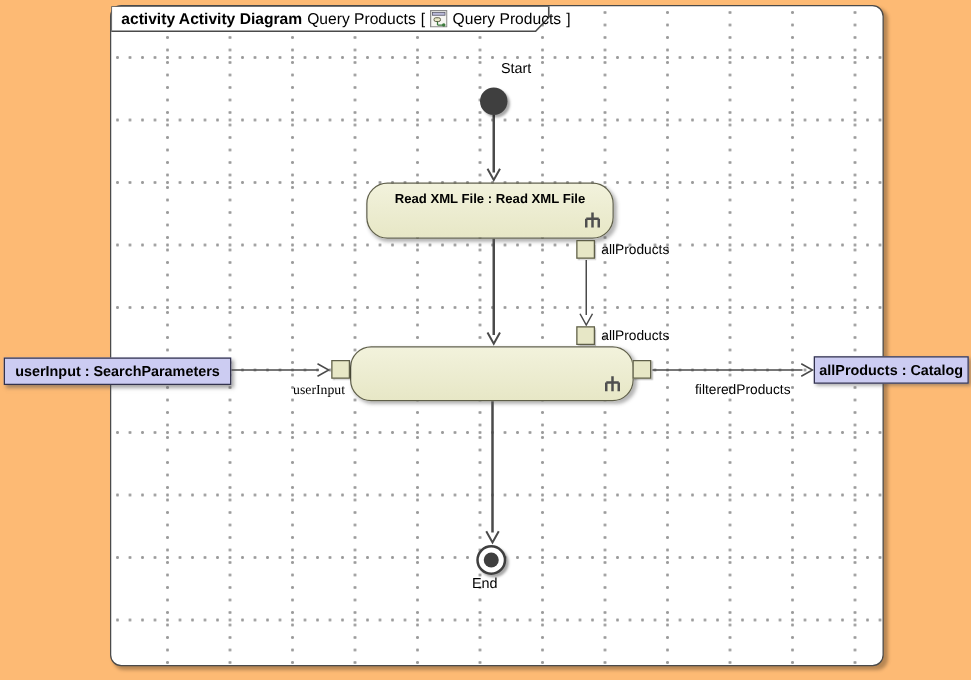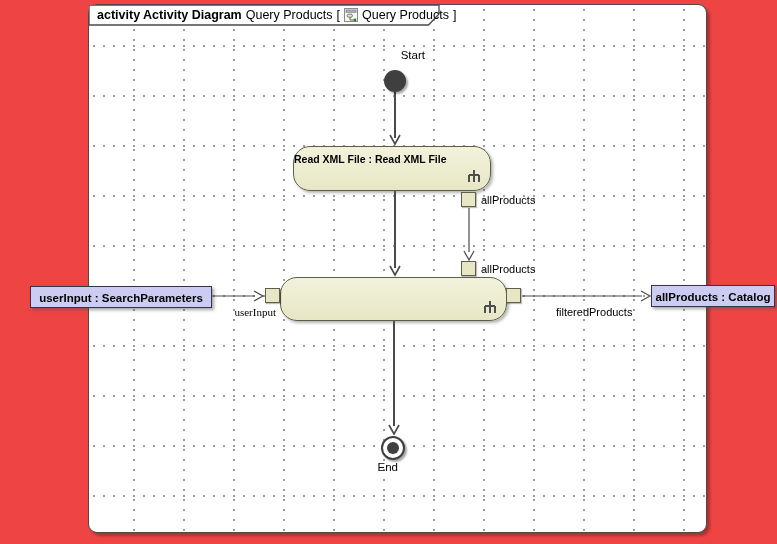--- a/index.html
+++ b/index.html
@@ -1,17 +1,17 @@
 <!DOCTYPE html>
 <html style="--action-fill: #e7e7c6; --action-border: #5f5f49; --parameter-fill: #ccccf2; --parameter-border: #33334d; --flow-line: #4a4a4a; --grid-dot: #9c9c9c;"><head>
 <meta charset="utf-8">
 <style>
   html,body{margin:0;padding:0;background:#ffffff;}
   .canvas{
-    position:relative;width:777px;height:544px;background:#ef4444;
+    position:relative;width:777px;height:544px;background:#fdba74;
     font-family:"Liberation Sans","DejaVu Sans",sans-serif;color:#000;
     overflow:hidden;
   }
   
   .frame{
     position:absolute;left:88px;top:4px;width:617px;height:527px;
     border:1.4px solid var(--flow-line,#4a4a4a);border-radius:9px;
     box-shadow:3px 3px 3px rgba(0,0,0,.28);
     background-color:#fff;
     background-image:
@@ -30,21 +30,21 @@
   
   svg.connectors{position:absolute;left:0;top:0;pointer-events:none;}
   .flow-line{stroke:var(--flow-line,#4a4a4a);fill:none;}
   
   .action-node{
     position:absolute;
     background:linear-gradient(#f2f2dc,var(--action-fill,#e7e7c6));
     border:1.5px solid var(--action-border,#5f5f49);
     border-radius:17px;
     box-shadow:2px 2px 3px rgba(90,90,90,.45);
-    font-weight:bold;font-size:10.5px;
+    text-align:center;font-weight:bold;font-size:10.5px;
     padding-top:6px;box-sizing:border-box;white-space:nowrap;
   }
   .rake{position:absolute;}
   .pin{
     position:absolute;width:13px;height:13px;
     background:var(--action-fill,#e7e7c6);
     border:1.5px solid var(--action-border,#5f5f49);
     box-shadow:1px 1px 1px rgba(0,0,0,.25);
   }
   .pin-label{position:absolute;font-size:11px;white-space:nowrap;}
@@ -139,21 +139,21 @@
   <div class="action-node" style="left:280px;top:277px;width:227px;height:44px;">
     <svg class="rake" style="right:8px;bottom:5px;" width="16" height="15" viewBox="0 0 16 15">
       <path d="M8 1 V6 M3 6 H13 M3 6 V13 M8 6 V13 M13 6 V13" stroke="#4f4f4f" stroke-width="2" fill="none"></path>
     </svg>
   </div>
   <div class="pin" style="left:265px;top:288px;"></div>
   <div class="pin-label" style="left:200px;top:306px;width:76px;text-align:right;font-family:Liberation Serif, serif;">userInput</div>
   <div class="pin" style="left:506px;top:288px;"></div>
   <div class="pin-label" style="left:508px;top:306px;margin-left:48px;">filteredProducts</div>
 
-  <div class="param-node" style="left:3px;top:286px;width:182px;margin-left:27px;">
+  <div class="param-node" style="left:3px;top:286px;width:182px;">
     <span>userInput : SearchParameters</span>
   </div>
   <div class="param-node" style="left:651px;top:285px;width:124px;">
     <span>allProducts : Catalog</span>
   </div>
 
   <div class="final-node" style="left:381px;top:436px;">
     <div class="dot"></div>
   </div>
   <div class="node-label" style="left:358px;top:461px;width:40px;">End</div>

